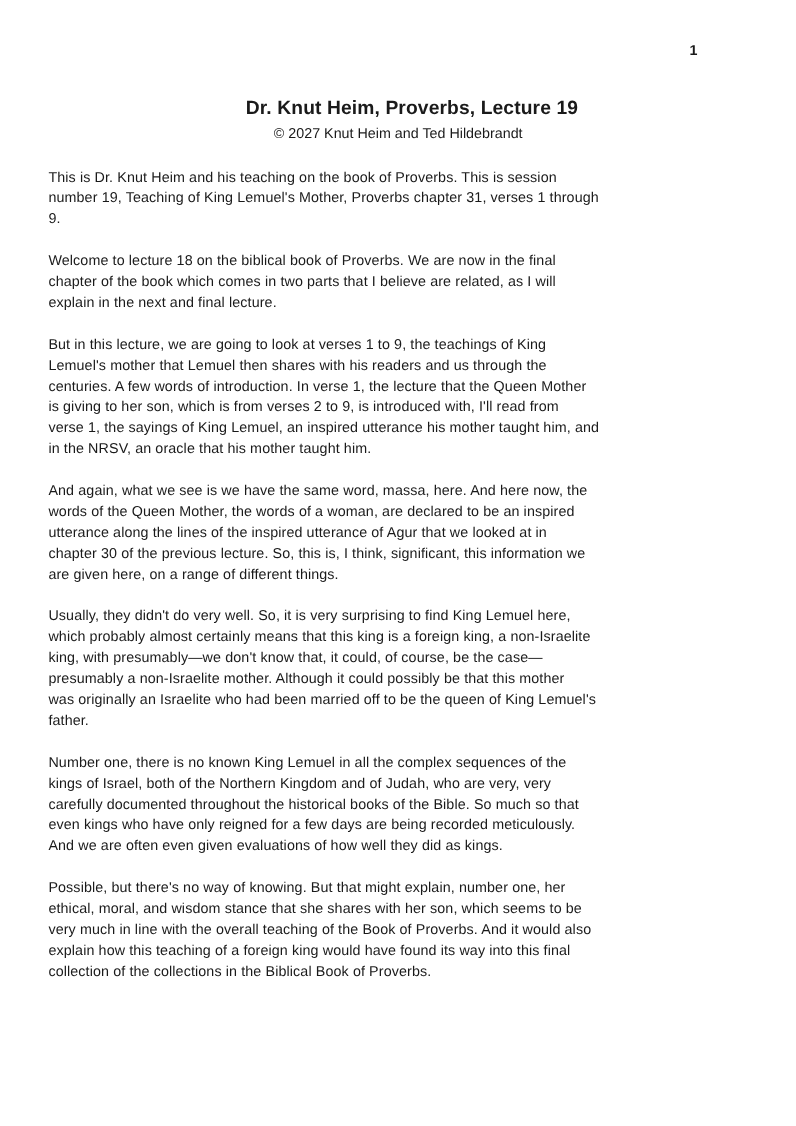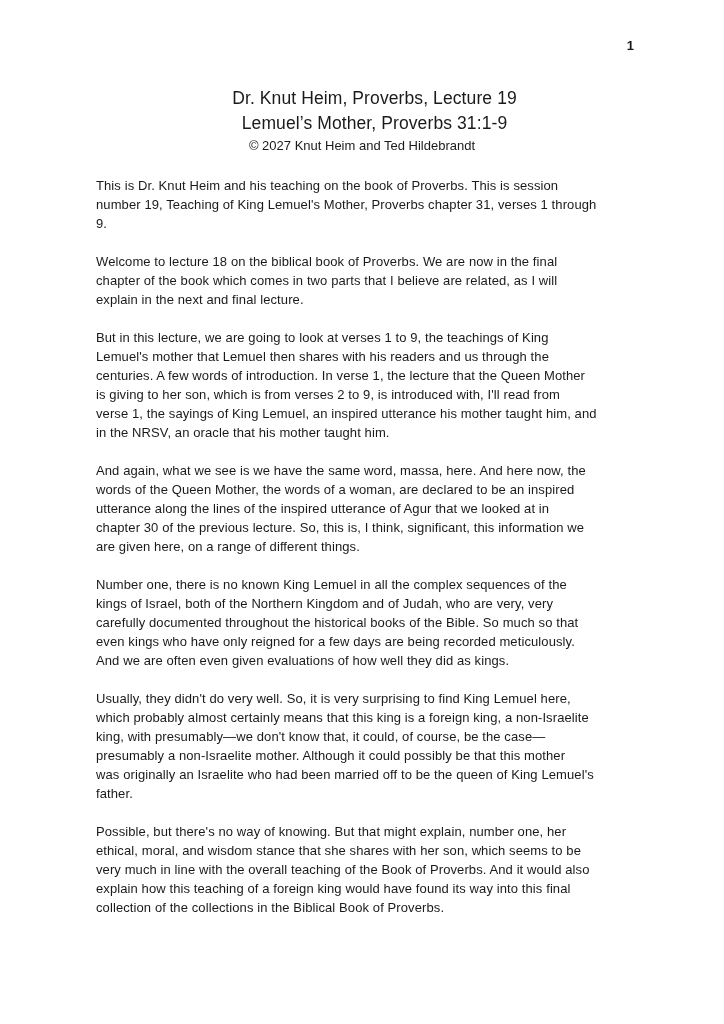--- a/index.html
+++ b/index.html
@@ -24,50 +24,49 @@
     font-size: 13px;
     line-height: 15px;
     font-weight: 700;
   }
   .header {
     margin-top: 33px;
     text-align: center;
   }
   .title-line {
     font-size: 17.5px;
-    font-weight: 400;
+    font-weight: 700;
     line-height: 25px;
     letter-spacing: 0.1px;
     padding-left: 25px;
   }
   .copyright-line {
     font-size: 13px;
     line-height: 19px;
     font-weight: 400;
   }
   .content {
-    margin: 21px 40px 0 96px;
+    margin: 21px 40px 0 44px;
     font-size: 13px;
     line-height: 19px;
   }
   .para {
     white-space: pre;
     margin: 0 0 19px 0;
     letter-spacing: 0.1px;
   }
 </style>
 </head>
 <body>
 
 <div class="page">
   <div class="page-number">1</div>
 
   <div class="header">
     <div class="title-line">Dr. Knut Heim, Proverbs, Lecture 19</div>
-    <div class="title-line">Lemuel’s Mother, Proverbs 31:1-9</div>
     <div class="copyright-line">© 2027 Knut Heim and Ted Hildebrandt</div>
   </div>
 
   <div class="content">
     <p class="para">This is Dr. Knut Heim and his teaching on the book of Proverbs. This is session
 number 19, Teaching of King Lemuel's Mother, Proverbs chapter 31, verses 1 through
 9.</p>
     <p class="para">Welcome to lecture 18 on the biblical book of Proverbs. We are now in the final
 chapter of the book which comes in two parts that I believe are related, as I will
 explain in the next and final lecture.</p>
@@ -75,30 +74,30 @@
 Lemuel's mother that Lemuel then shares with his readers and us through the
 centuries. A few words of introduction. In verse 1, the lecture that the Queen Mother
 is giving to her son, which is from verses 2 to 9, is introduced with, I'll read from
 verse 1, the sayings of King Lemuel, an inspired utterance his mother taught him, and
 in the NRSV, an oracle that his mother taught him.</p>
     <p class="para">And again, what we see is we have the same word, massa, here. And here now, the
 words of the Queen Mother, the words of a woman, are declared to be an inspired
 utterance along the lines of the inspired utterance of Agur that we looked at in
 chapter 30 of the previous lecture. So, this is, I think, significant, this information we
 are given here, on a range of different things.</p>
-    <p class="para">Number one, there is no known King Lemuel in all the complex sequences of the
-kings of Israel, both of the Northern Kingdom and of Judah, who are very, very
-carefully documented throughout the historical books of the Bible. So much so that
-even kings who have only reigned for a few days are being recorded meticulously.
-And we are often even given evaluations of how well they did as kings.</p>
     <p class="para">Usually, they didn't do very well. So, it is very surprising to find King Lemuel here,
 which probably almost certainly means that this king is a foreign king, a non-Israelite
 king, with presumably—we don't know that, it could, of course, be the case—
 presumably a non-Israelite mother. Although it could possibly be that this mother
 was originally an Israelite who had been married off to be the queen of King Lemuel's
 father.</p>
+    <p class="para">Number one, there is no known King Lemuel in all the complex sequences of the
+kings of Israel, both of the Northern Kingdom and of Judah, who are very, very
+carefully documented throughout the historical books of the Bible. So much so that
+even kings who have only reigned for a few days are being recorded meticulously.
+And we are often even given evaluations of how well they did as kings.</p>
     <p class="para">Possible, but there's no way of knowing. But that might explain, number one, her
 ethical, moral, and wisdom stance that she shares with her son, which seems to be
 very much in line with the overall teaching of the Book of Proverbs. And it would also
 explain how this teaching of a foreign king would have found its way into this final
 collection of the collections in the Biblical Book of Proverbs.</p>
   </div>
 </div>
 
 </body></html>

